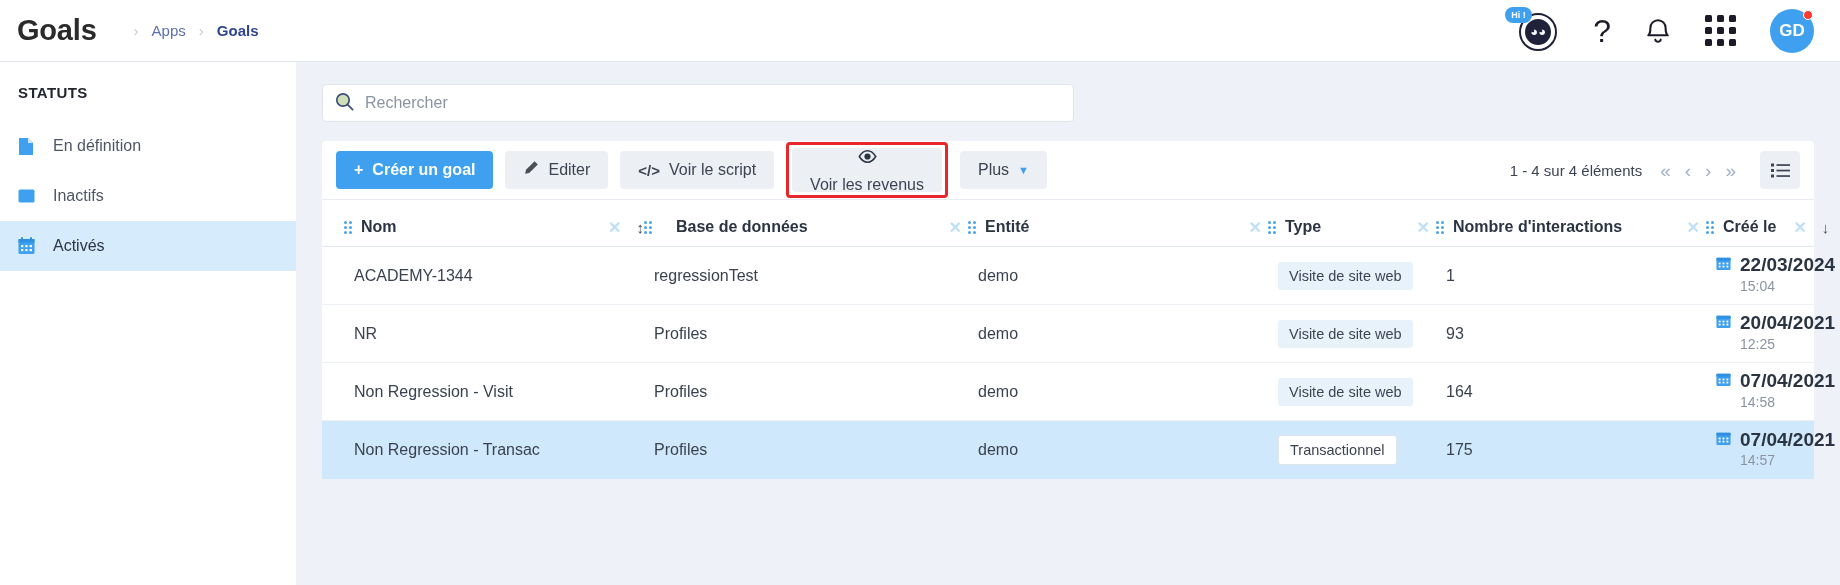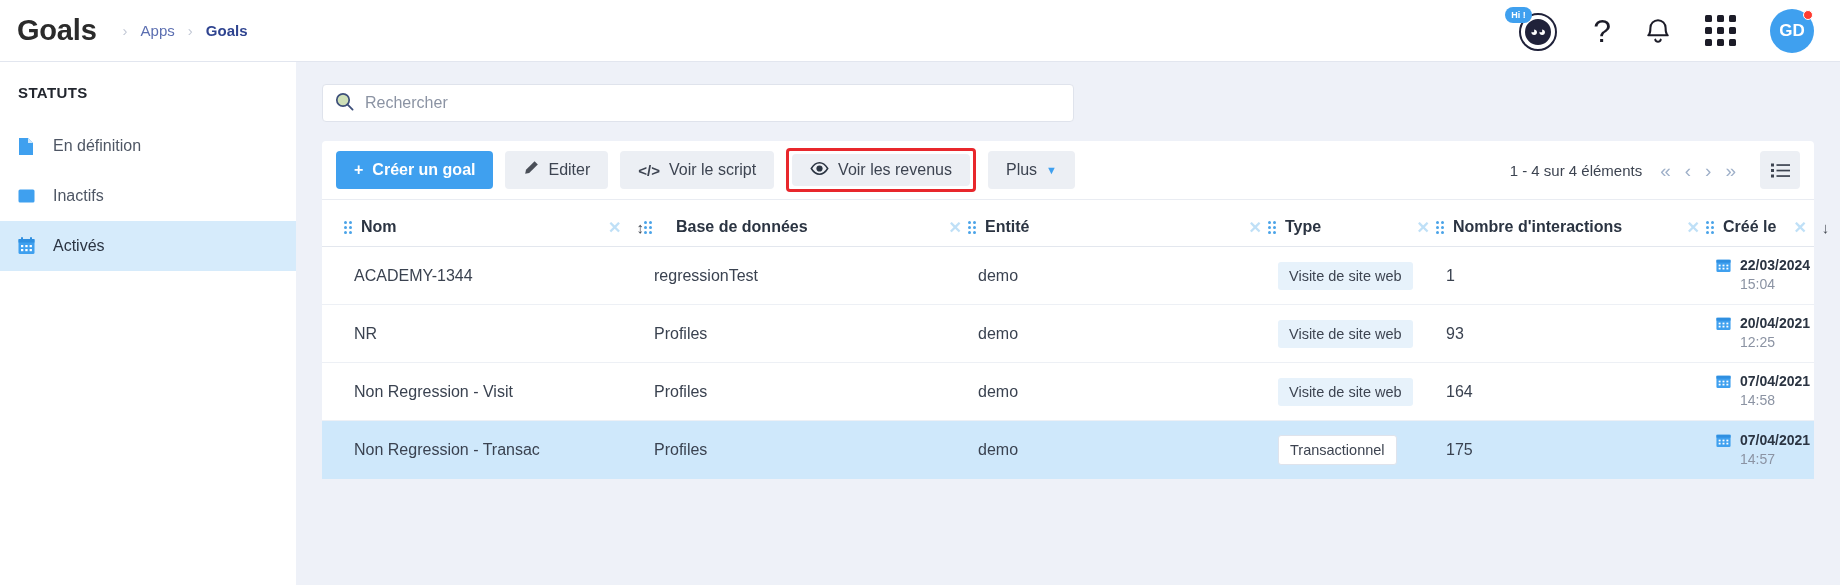--- a/index.html
+++ b/index.html
@@ -7,21 +7,21 @@
     width: 1840px; height: 585px;
     font-family: "Liberation Sans", sans-serif;
     background: #ffffff;
     overflow: hidden;
   }
   .app { width: 1840px; height: 585px; position: relative; background:#eef1f8; }
 
   
   .topbar {
     height: 62px; background:#fff; display:flex; align-items:center;
-    border-bottom:1px solid #e2e6ef; position:relative; z-index:5;
+    border-bottom:1px solid #e2e6ef; position:relative; z-index:5;gap:11px;
   }
   .page-title {
     font-size: 29px; font-weight: 700; color:#2b2b2b; margin-left: 17px;
     letter-spacing: -0.2px;
   }
   .breadcrumb { display:flex; align-items:center; margin-left: 26px; gap: 13px; }
   .crumb-sep { color:#c3c9d6; font-size:15px; }
   .crumb { font-size:15px; color:#4f63a8; }
   .crumb.plain { color:#5c6fb1; font-weight:400; }
   .crumb.bold { color:#2f4490; font-weight:700; }
@@ -97,21 +97,21 @@
   .btn {
     height: 38px; border-radius:4px; display:flex; align-items:center; gap:9px;
     padding: 0 17px; font-size:16px; cursor:pointer; white-space:nowrap;
     border: 1px solid transparent;
   }
   .btn-primary { background:#3fa0ef; color:#fff; font-weight:600; }
   .btn-default { background:#eceff4; color:#3d4451; }
   .btn-highlight-wrap {
     border: 3px solid #e8272c; border-radius:4px; padding: 3px; display:flex;
   }
-  .btn-highlight-wrap .btn { height: 32px; }
+  .btn-highlight-wrap .btn { height: 44px; flex-direction: column; }
   .chev { font-size:11px; color:#3fa0ef; }
 
   .pager { margin-left:auto; display:flex; align-items:center; gap: 18px; }
   .pager-count { font-size:15px; color:#3d4451; }
   .pager-arrows { display:flex; align-items:center; gap: 14px; }
   .pager-arrows span { color:#9fb0c9; font-size:19px; cursor:pointer; line-height:1; }
   .list-view-btn {
     width:40px; height:38px; background:#eceff4; border-radius:4px; display:flex;
     align-items:center; justify-content:center; cursor:pointer; margin-left:6px;
   }
@@ -145,21 +145,21 @@
   .c-type   { flex:0 0 168px; }
   .c-inter  { flex:0 0 270px; }
   .c-cree   { flex:1 1 auto; }
 
   .tag {
     display:inline-block; background:#e7f2fb; color:#3d4451; font-size:14.5px;
     padding: 6px 11px; border-radius:3px; white-space:nowrap;
   }
   .tag.alt { background:#fff; border:1px solid #dfe3ec; }
   .date-cell { display:flex; align-items:flex-start; gap: 9px; }
-  .date-main { font-size:14px; font-weight:700; color:#2b3442; line-height:1.15; }
+  .date-main { font-size:19px; font-weight:700; color:#2b3442; line-height:1.15; }
   .date-sub { font-size:14px; color:#8b93a3; line-height:1.5;margin-top:48px; }
   .cal-ico { margin-top:2px; flex:0 0 15px; }
 </style>
 </head>
 <body>
 
 <div class="app">
 
   <div class="topbar">
     <div class="page-title">Goals</div>

